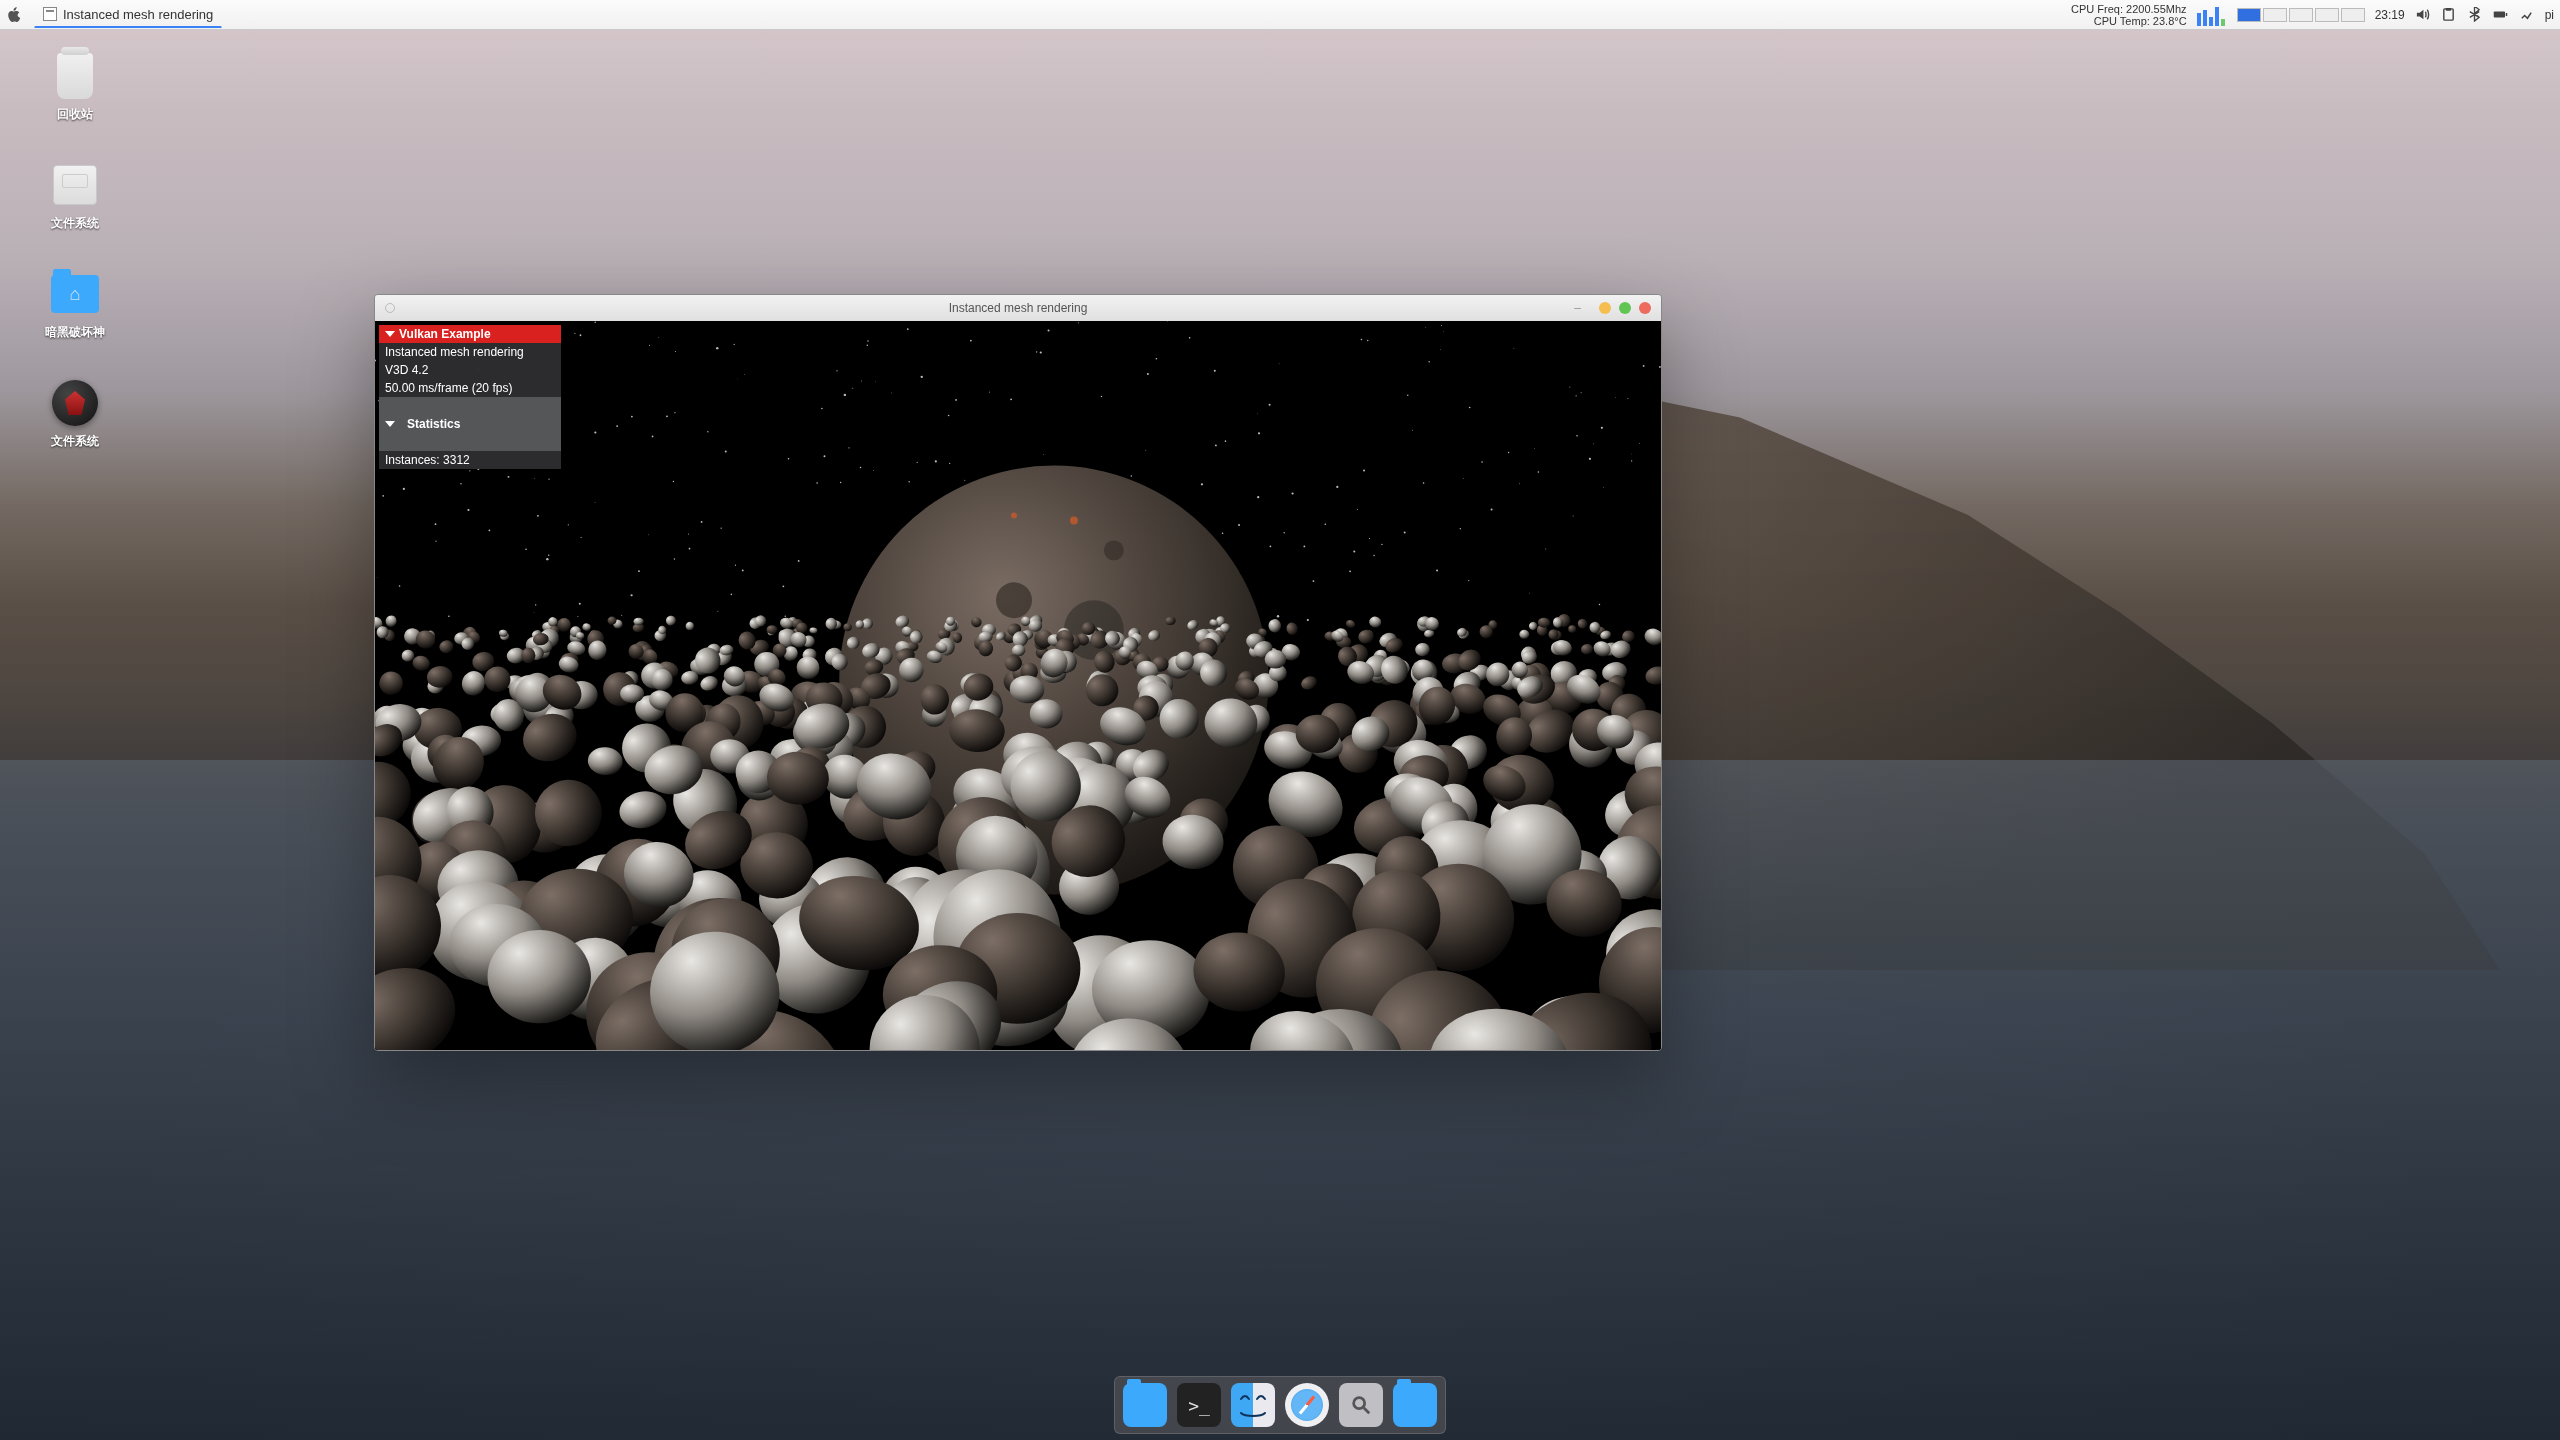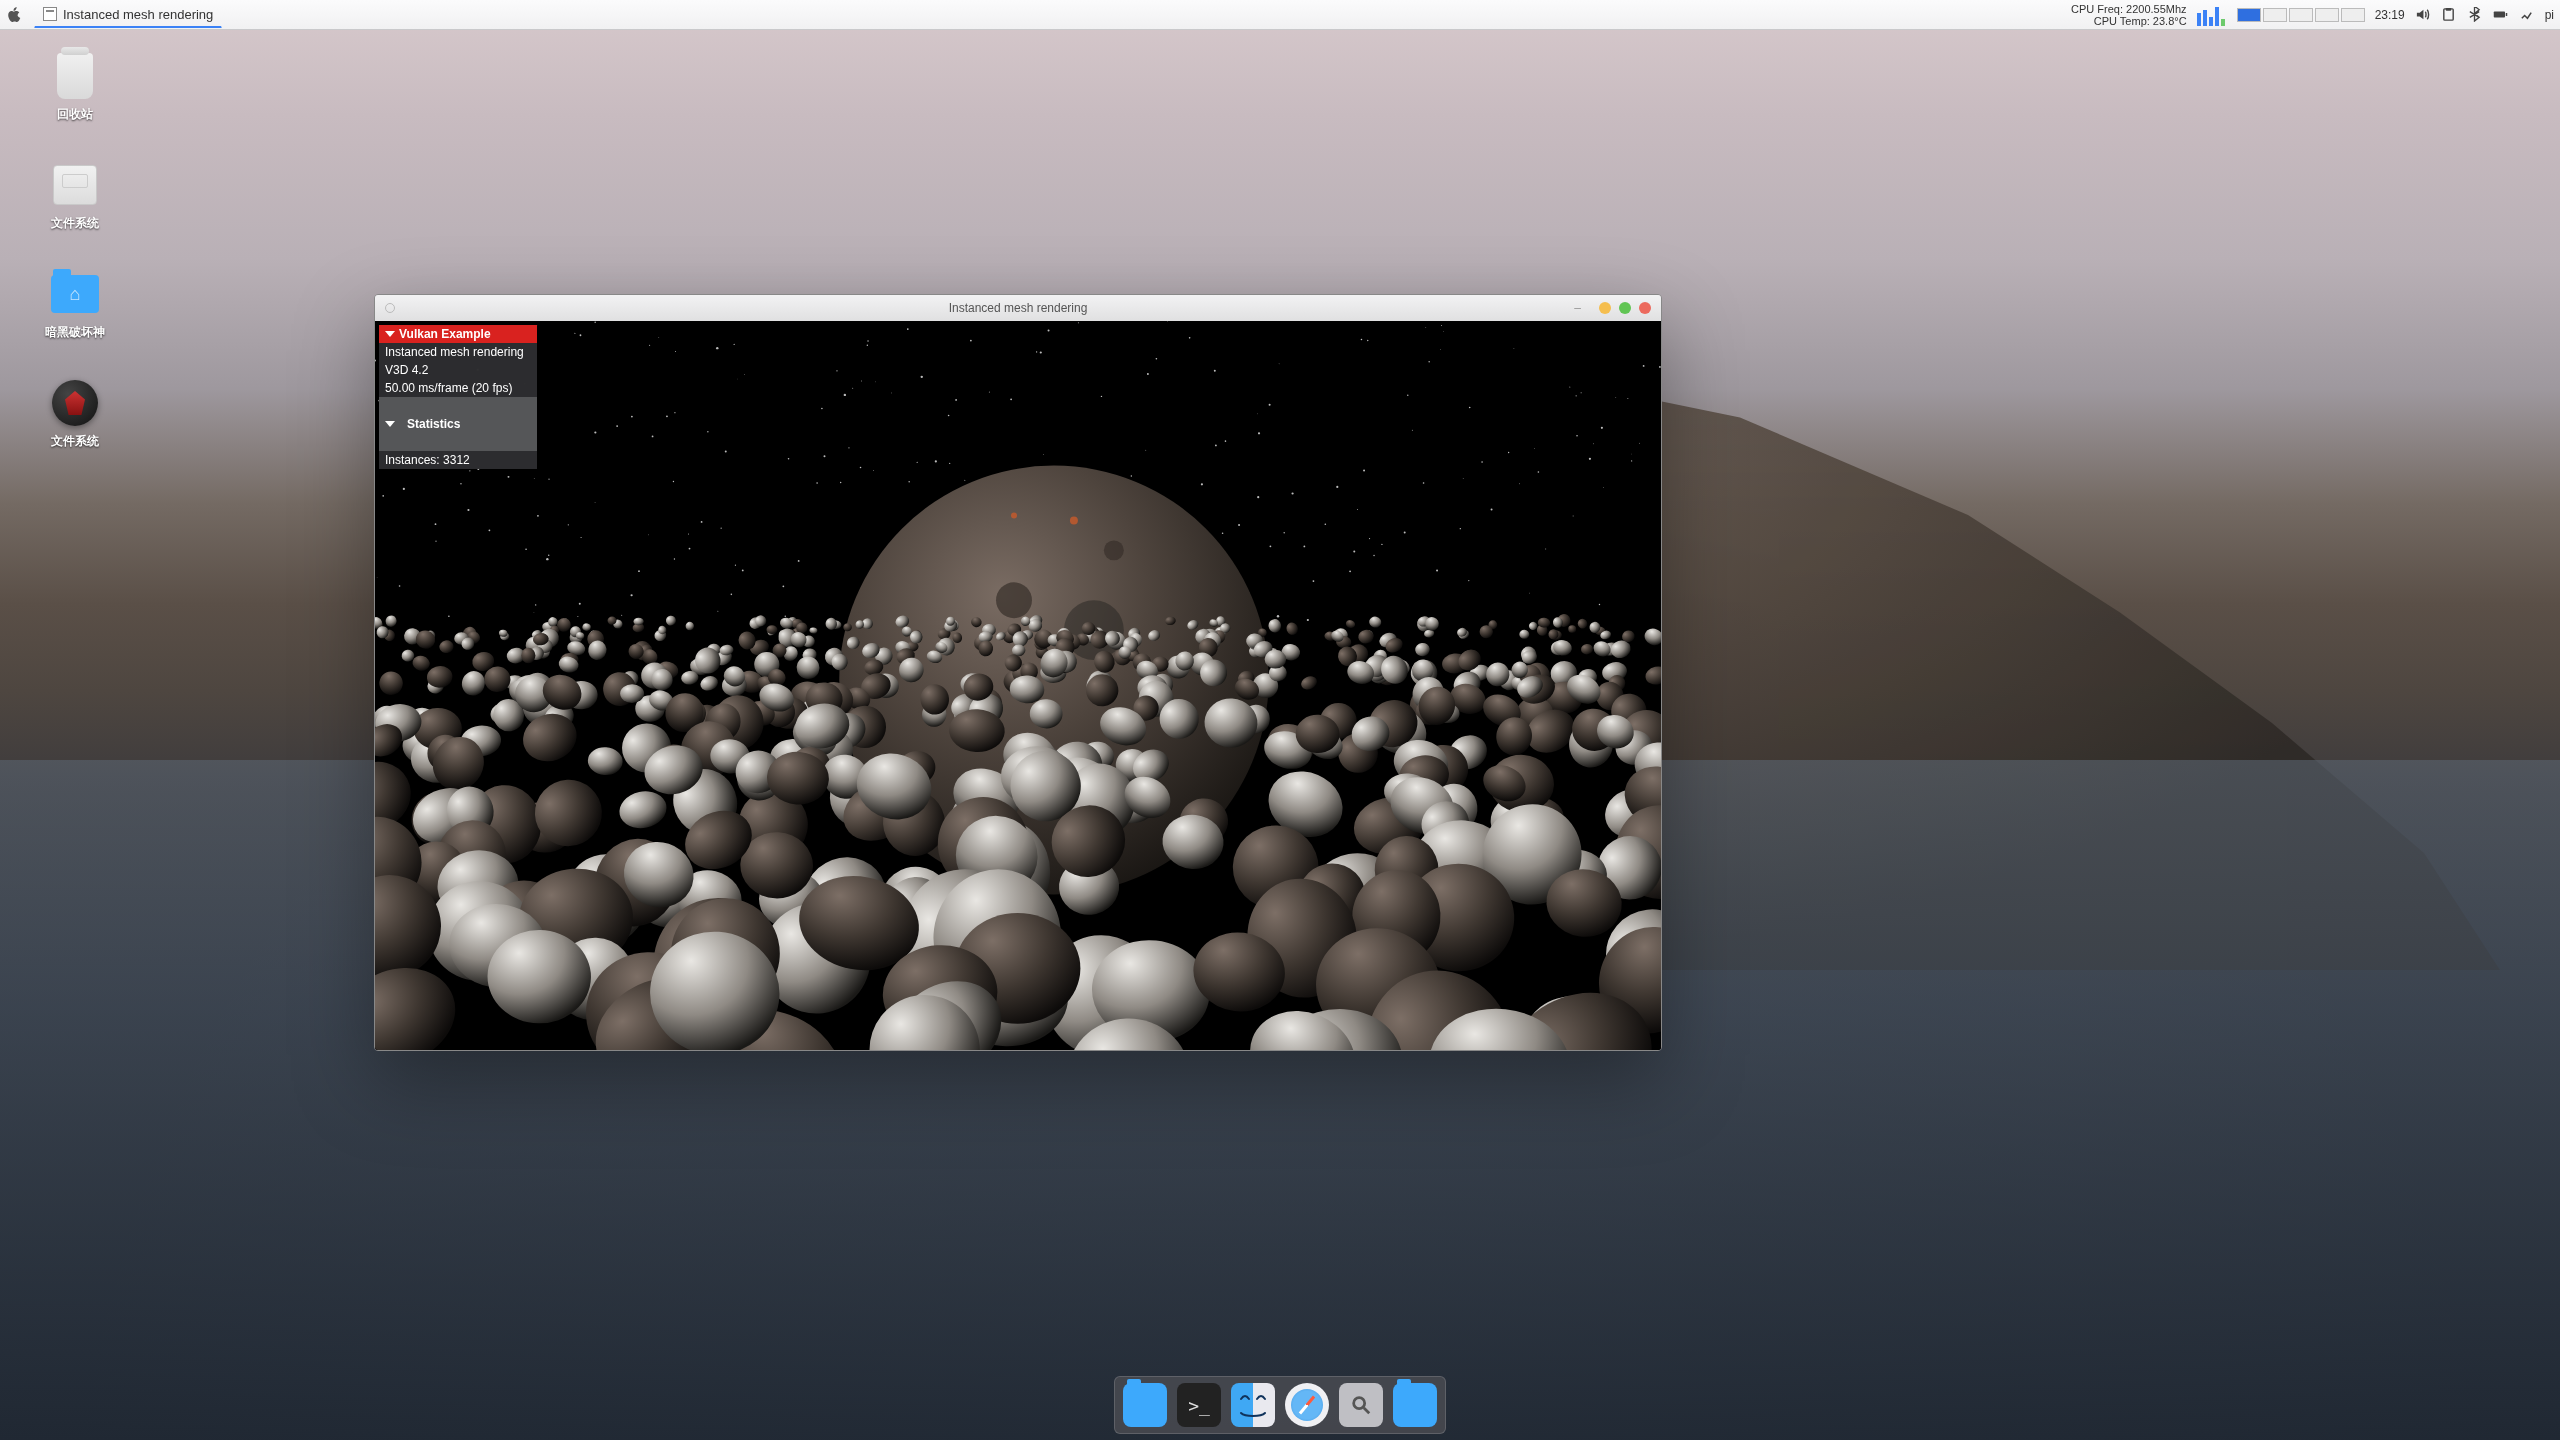--- a/index.html
+++ b/index.html
@@ -86,21 +86,21 @@
   .titlebar .traffic{position:absolute;right:10px;display:flex;gap:8px;}
   .traffic span{width:12px;height:12px;border-radius:50%;}
   .tl-min{background:#f5be4f;} .tl-max{background:#61c554;} .tl-close{background:#ec6a5e;}
   
   .titlebar .minbtn{position:absolute; right:80px; color:#999;}
 
   .viewport3d{ position:absolute; top:26px; left:0; right:0; bottom:0; background:#000; overflow:hidden;}
   .viewport3d svg{width:100%;height:100%; display:block;}
 
   
-  .imgui{ position:absolute; top:30px; left:4px; width:158px; font-size:12px; color:#fff; background:#2e2e30d9; z-index:30; }
+  .imgui{ position:absolute; top:30px; left:4px; width:182px; font-size:12px; color:#fff; background:#2e2e30d9; z-index:30; }
   .imgui .hdr{ background:#d9221f; padding:2px 6px; display:flex; align-items:center; gap:4px; font-weight:bold;}
   .imgui .hdr .arrow, .imgui .sub .arrow{ width:0;height:0;border-left:5px solid transparent;border-right:5px solid transparent;border-top:6px solid #fff;}
   .imgui .row{ padding:2px 6px; background:#2e2e30d9;}
   .imgui .sub{ padding:20px 6px; background:#555658; display:flex; align-items:center; gap:12px; font-weight:bold;}
 
   
   .dock{ position:absolute; bottom:6px; left:50%; transform:translateX(-50%); z-index:50;
     background:rgba(74,76,82,0.82); border:1px solid rgba(255,255,255,0.15); border-radius:6px;
     padding:6px 8px; display:flex; gap:10px;}
   .dockicon{ width:44px;height:44px; border-radius:8px; display:flex;align-items:center;justify-content:center; position:relative;}

